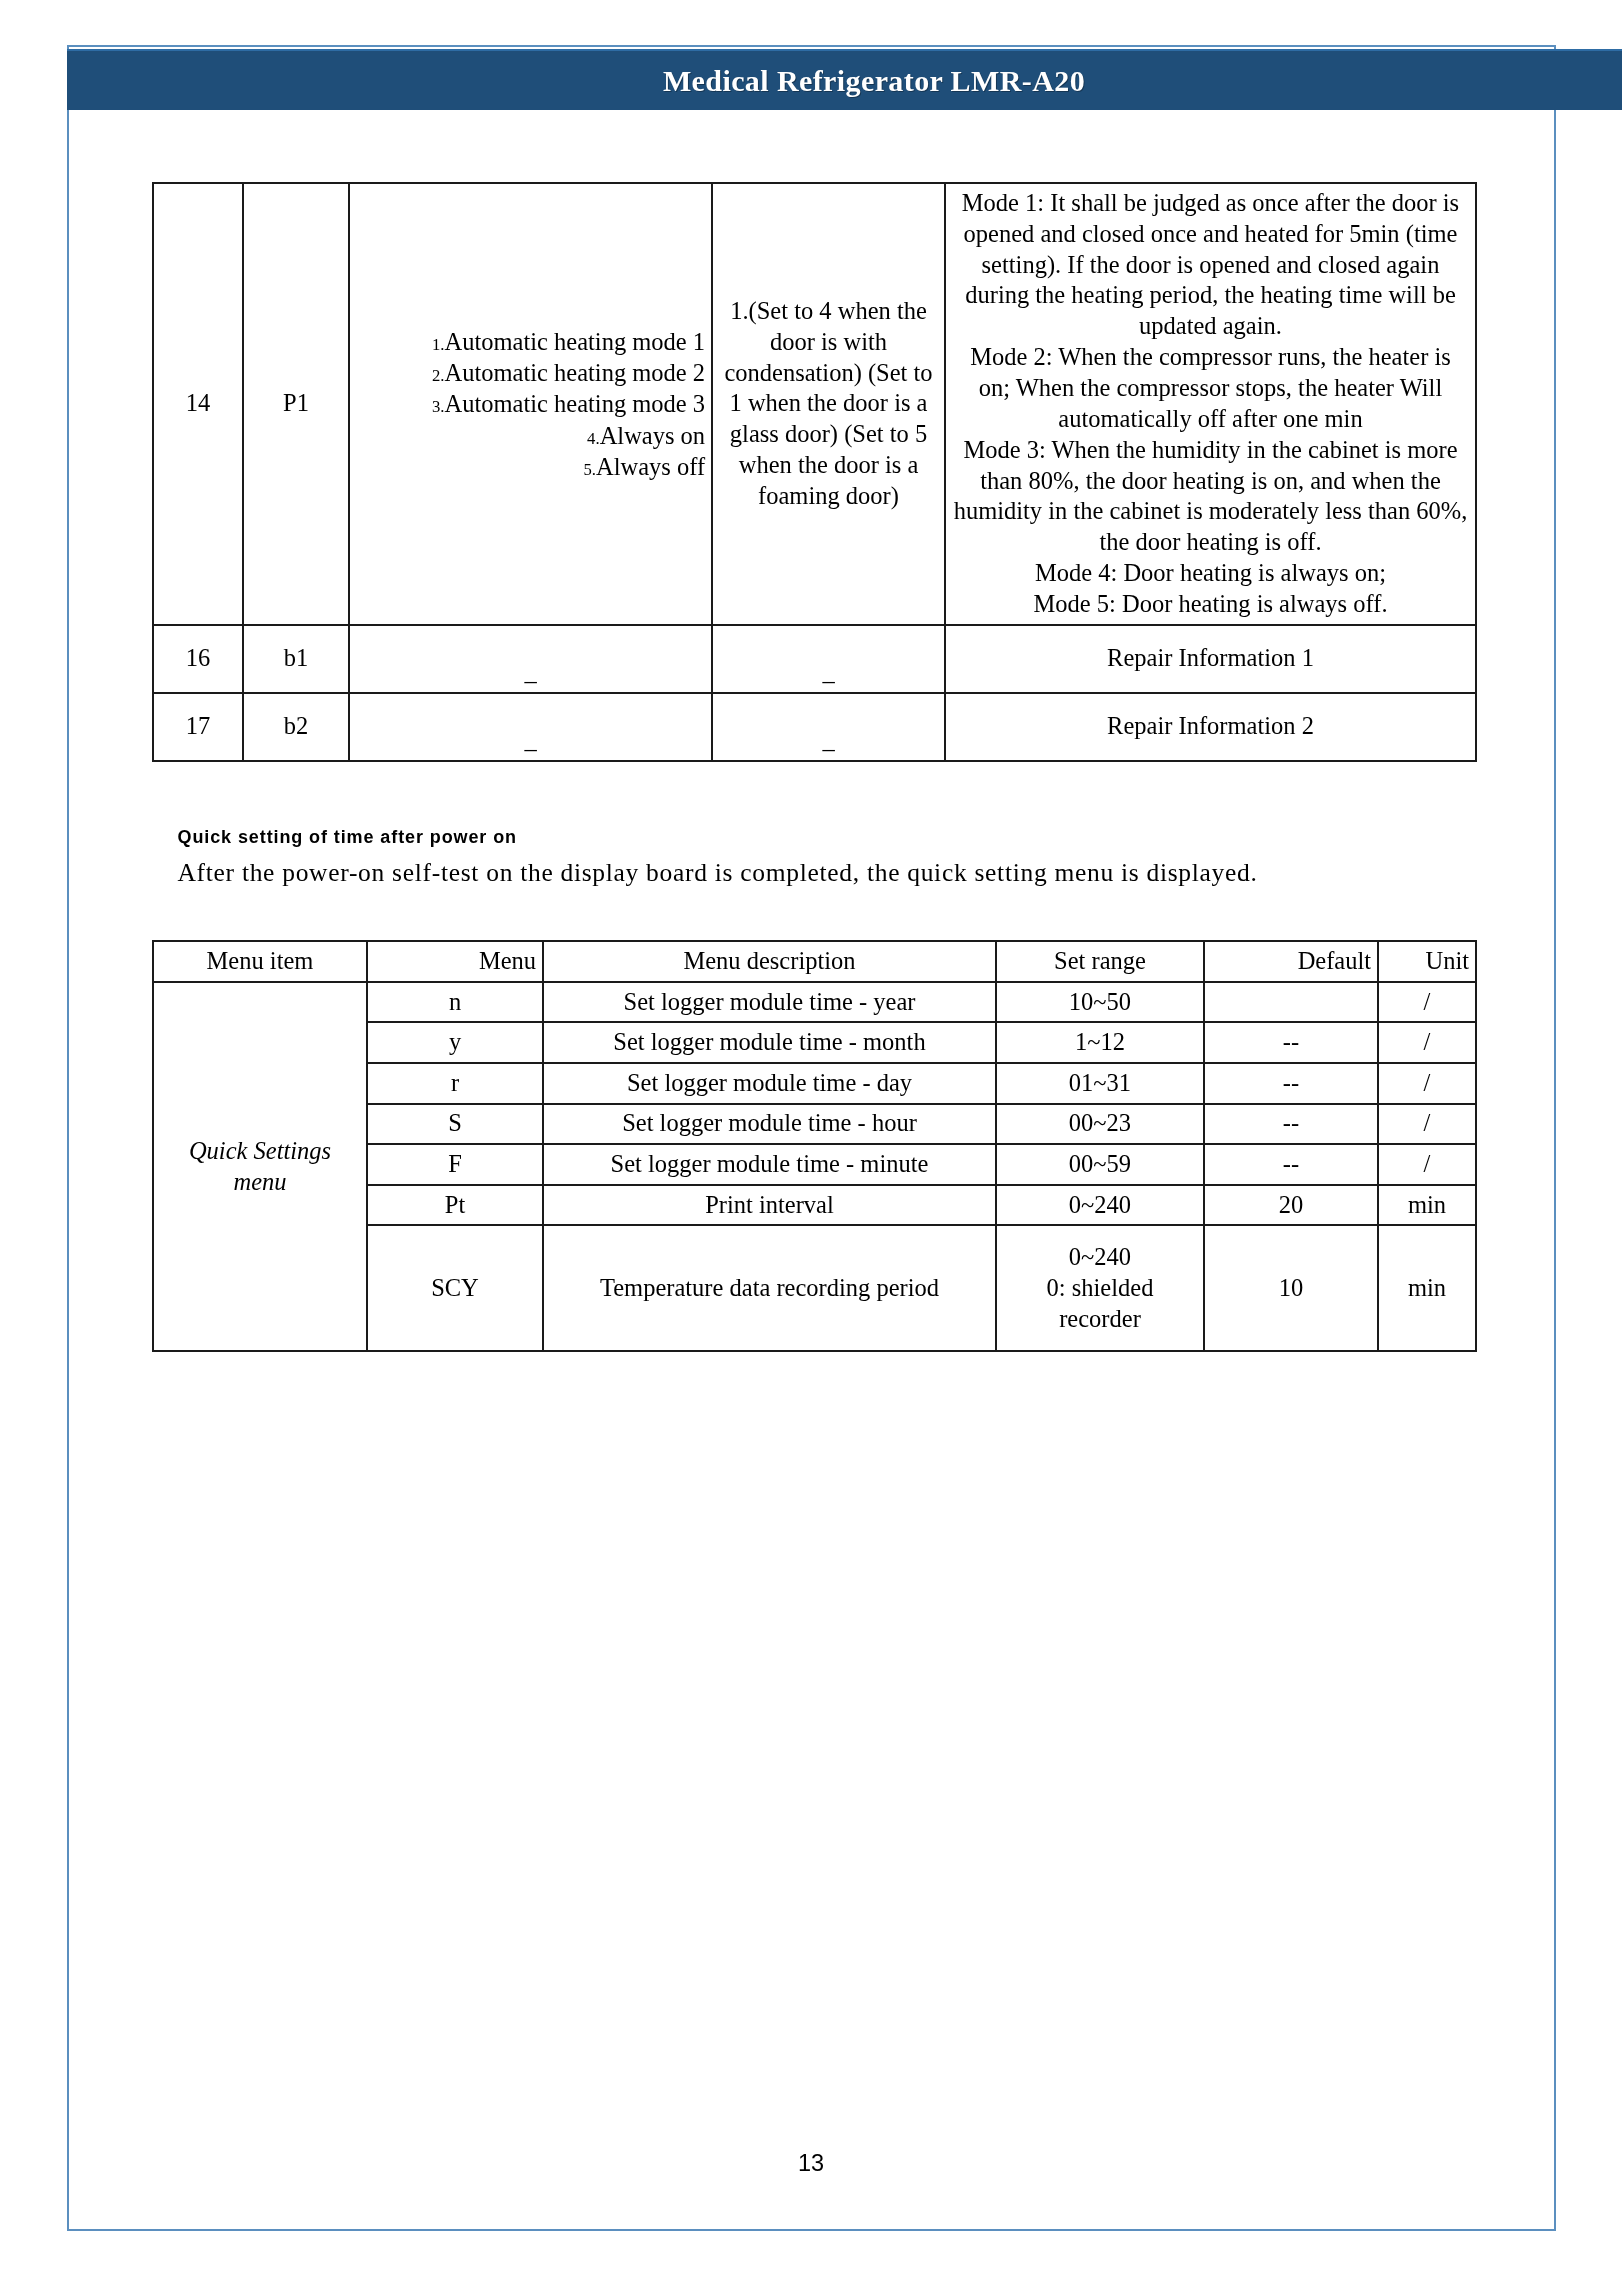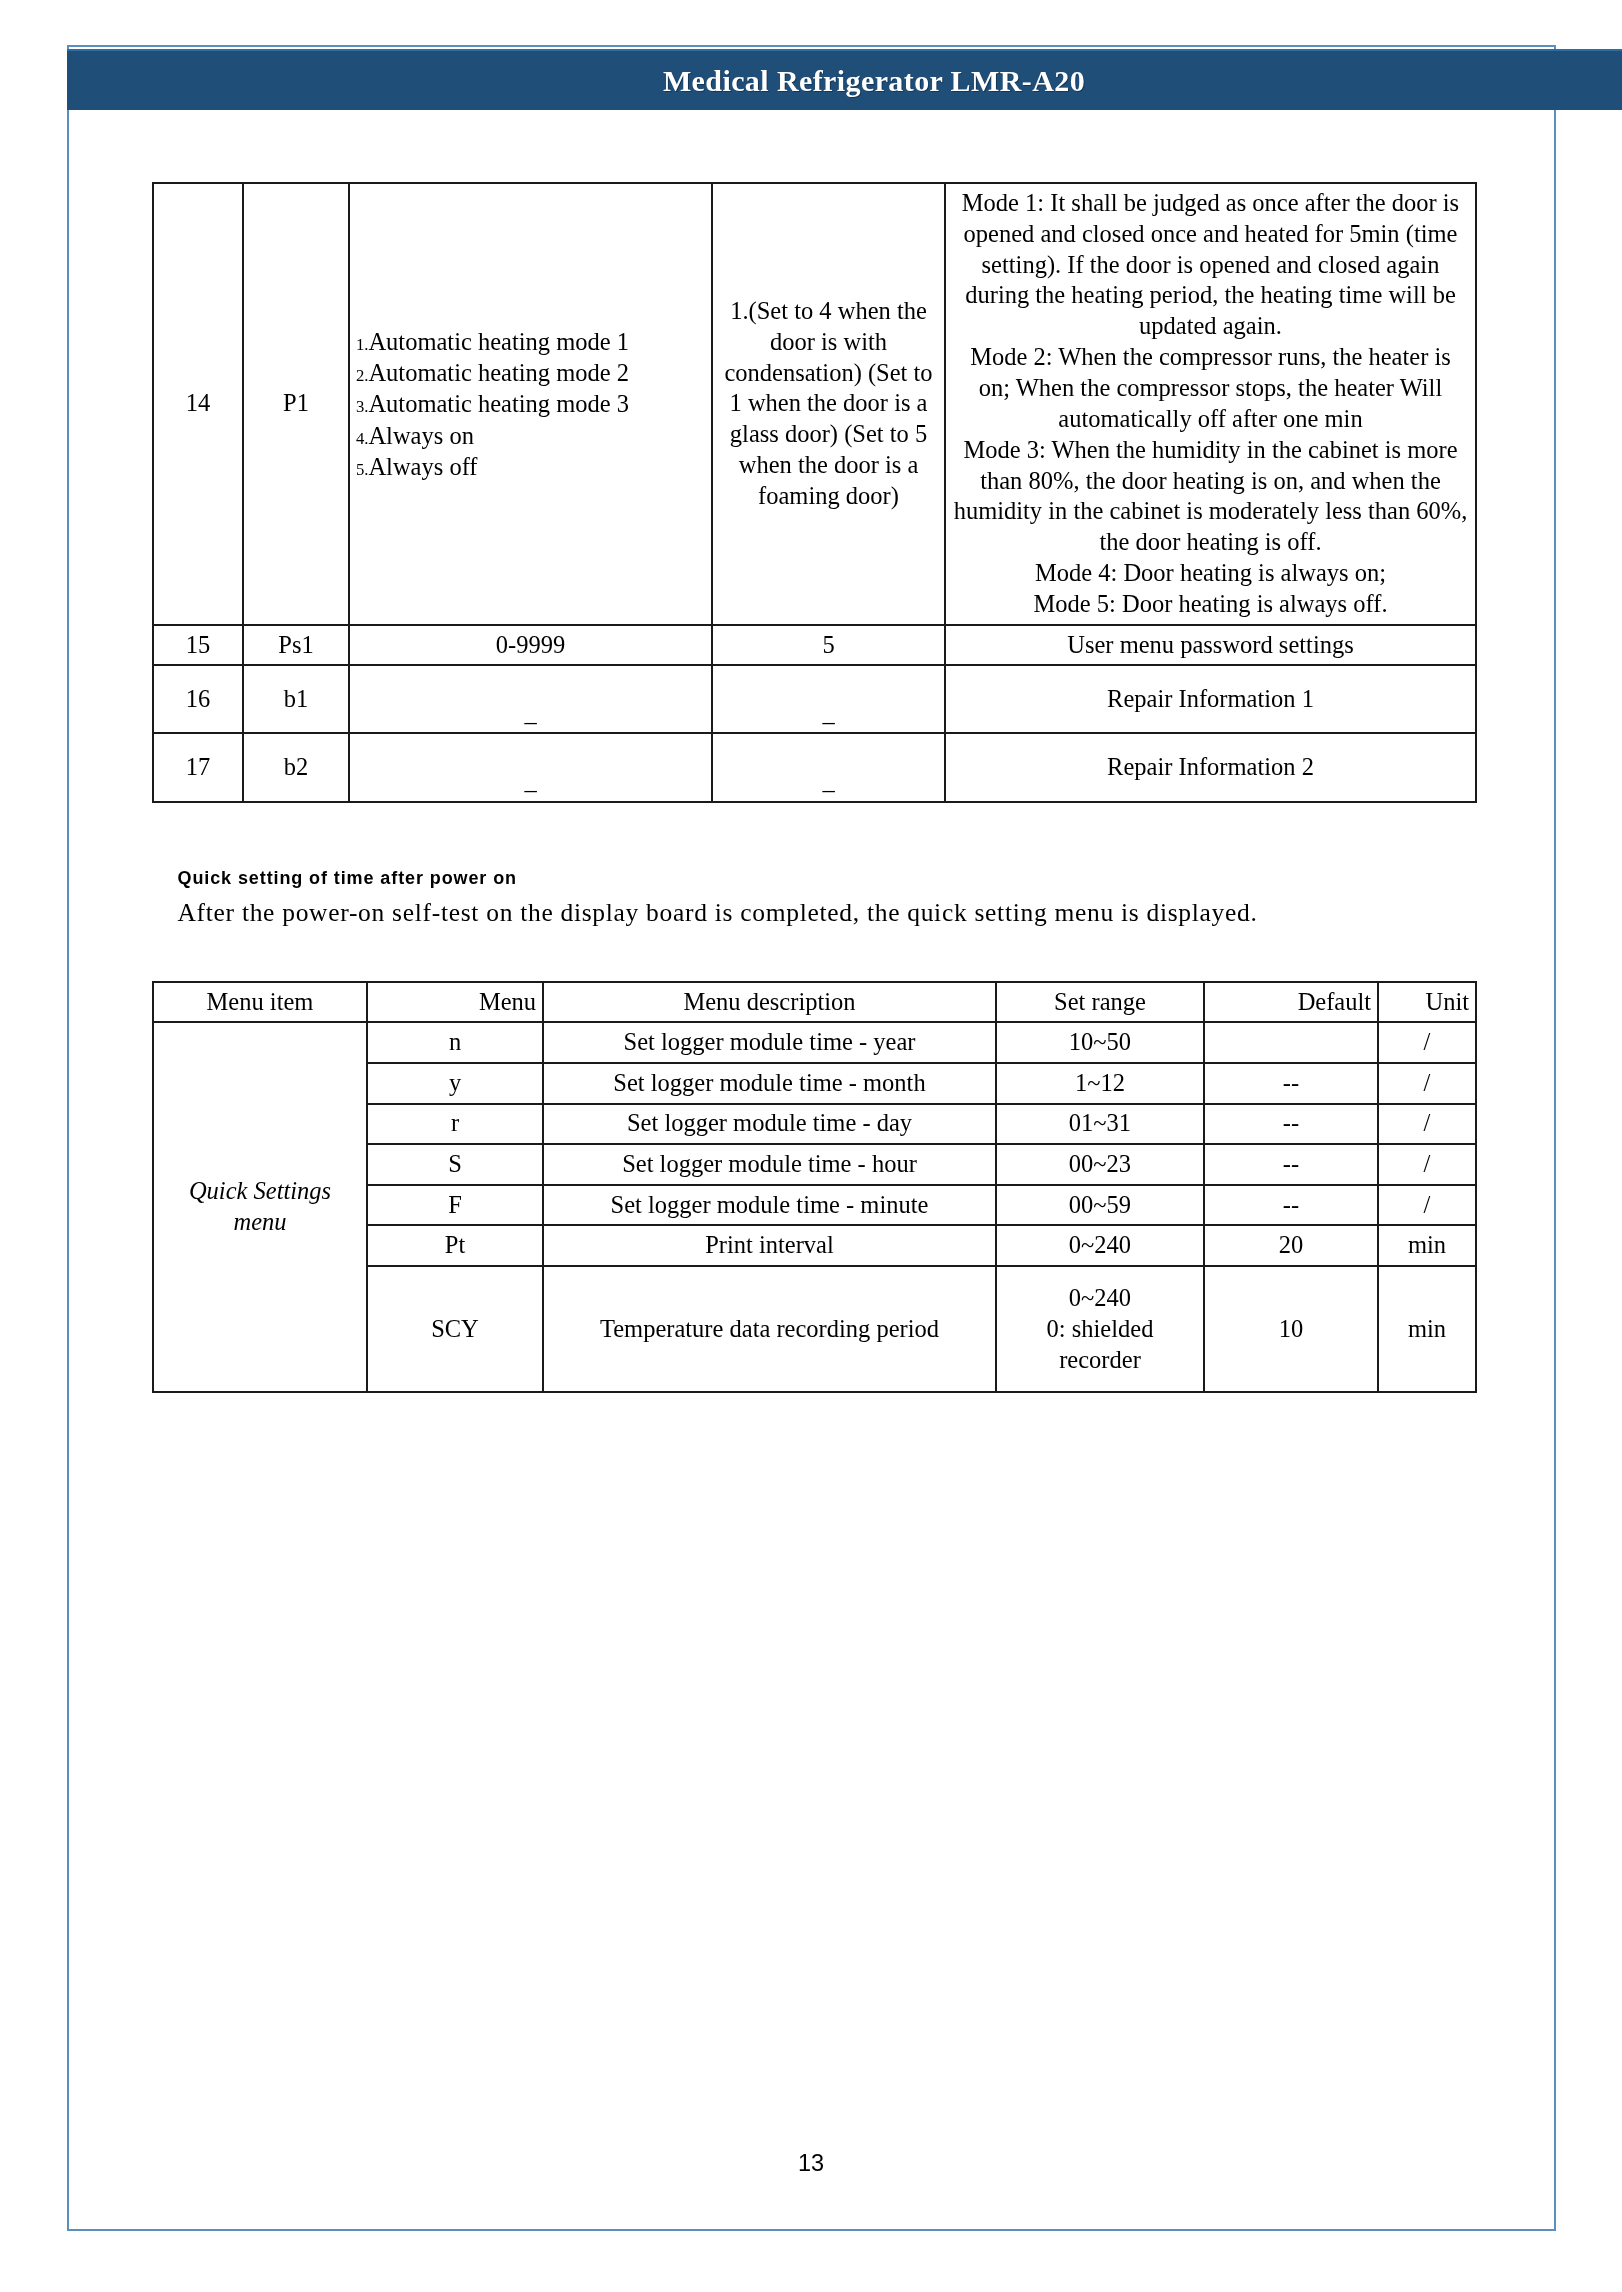--- a/index.html
+++ b/index.html
@@ -83,21 +83,21 @@
   .t1 .c-opts  { width: 363px; }
   .t1 .c-range { width: 233px; }
   .t1 .c-desc  { width: 531px; }
 
   .opt-list {
     margin: 0;
     padding: 0;
     list-style: none;
   }
   .opt-list li {
-    text-align: left;
+    text-align: right;
     line-height: 1.28;
   }
   .opt-num {
     font-size: 16.7px;
     vertical-align: baseline;
   }
   .opt-text { font-size: 24.5px; }
 
   .cell-dash {
     display: block;
@@ -209,27 +209,20 @@
           </ul>
         </td>
         <td>1.(Set to 4 when the door is with condensation) (Set to 1 when the door is a glass door) (Set to 5 when the door is a foaming door)</td>
         <td class="desc-cell" style="white-space: pre-line;">Mode 1: It shall be judged as once after the door is opened and closed once and heated for 5min (time setting). If the door is opened and closed again during the heating period, the heating time will be updated again.
 Mode 2: When the compressor runs, the heater is on; When the compressor stops, the heater Will automatically off after one min
 Mode 3: When the humidity in the cabinet is more than 80%, the door heating is on, and when the humidity in the cabinet is moderately less than 60%, the door heating is off.
 Mode 4: Door heating is always on;
 Mode 5: Door heating is always off.</td>
       </tr>
 
-      <tr>
-        <td>15</td>
-        <td>Ps1</td>
-        <td>0-9999</td>
-        <td>5</td>
-        <td>User menu password settings</td>
-      </tr>
 
       <tr>
         <td>16</td>
         <td>b1</td>
         <td>
             <span class="cell-dash">_</span>
           </td>
         <td>
             <span class="cell-dash">_</span>
           </td>

